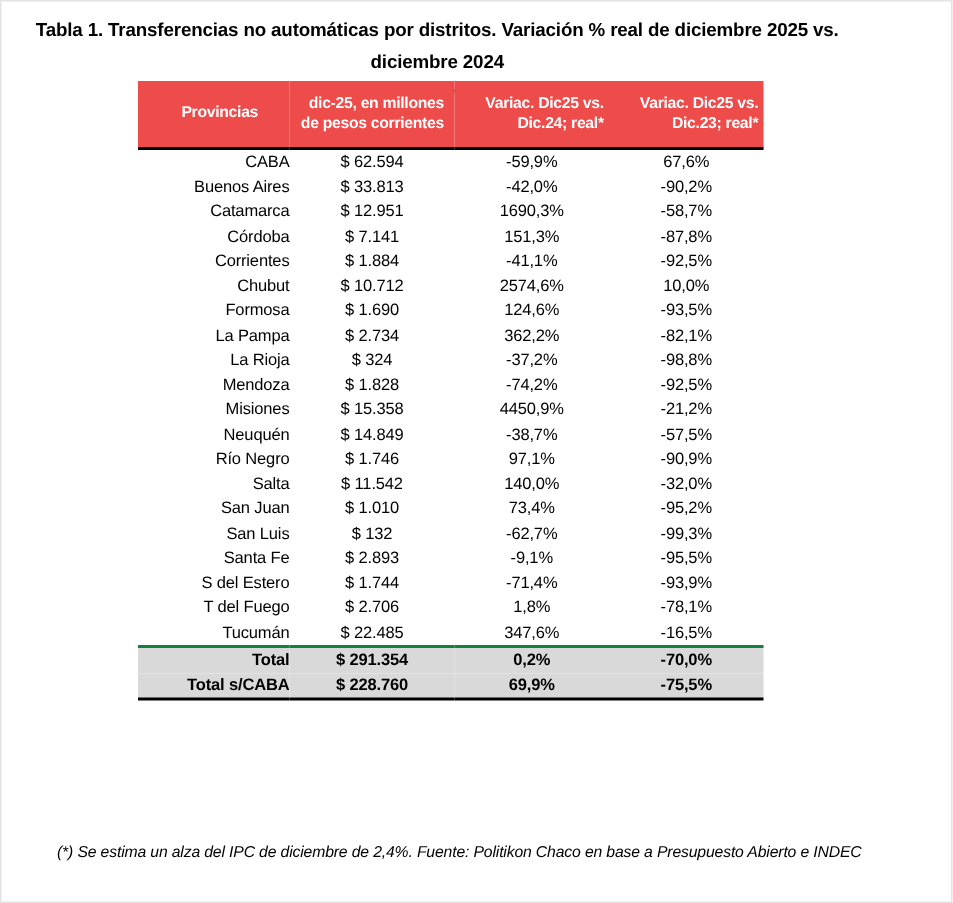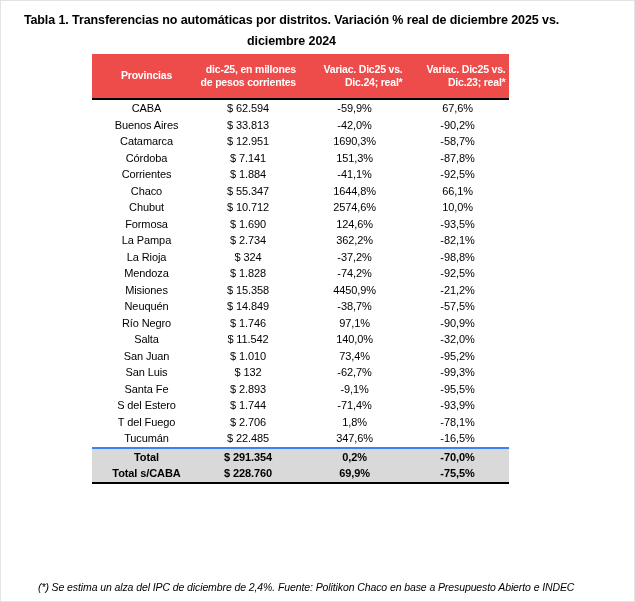--- a/index.html
+++ b/index.html
@@ -37,33 +37,32 @@
     height: 45px; padding: 0;
     border-bottom: 2px solid #000;
   }
   thead th.col-prov { text-align: center; padding-left: 8px; }
   thead th .hwrap { max-width: 96px; margin: 0 auto; }
   tbody td {
     font-size: 11px; height: 16.5px; line-height: 16.5px;
     text-align: center; padding: 0; white-space: nowrap;
     letter-spacing: -0.1px;
   }
-  tbody td:first-child { text-align: center; padding-left: 8px; }
+  tbody td:first-child { text-align: right; padding-left: 8px; }
   tbody tr.total td {
     background: var(--total-bg, #d9d9d9);
     font-weight: bold;
   }
-  tbody tr.total-first td { border-top: 2px solid #3b82f6; }
+  tbody tr.total-first td { border-top: 2px solid #15803d; }
   tbody tr.total-last td { border-bottom: 2px solid #000; }
   .footnote {
     position: absolute; left: 37px; top: 561px;
     font-style: italic; font-size: 10.5px;
     letter-spacing: -0.1px;
     white-space: nowrap;
-    margin-top: 19px;
   }
 </style>
 </head>
 <body>
 
 <div class="title">
   <div>Tabla 1. Transferencias no automáticas por distritos. Variación % real de diciembre 2025 vs. diciembre 2024</div>
   <div>y vs. diciembre de 2023</div>
 </div>
 
@@ -113,26 +112,20 @@
         <td>151,3%</td>
         <td>-87,8%</td>
       </tr>
       <tr>
         <td>Corrientes</td>
         <td>$ 1.884</td>
         <td>-41,1%</td>
         <td>-92,5%</td>
       </tr>
       <tr>
-        <td>Chaco</td>
-        <td>$ 55.347</td>
-        <td>1644,8%</td>
-        <td>66,1%</td>
-      </tr>
-      <tr>
         <td>Chubut</td>
         <td>$ 10.712</td>
         <td>2574,6%</td>
         <td>10,0%</td>
       </tr>
       <tr>
         <td>Formosa</td>
         <td>$ 1.690</td>
         <td>124,6%</td>
         <td>-93,5%</td>

